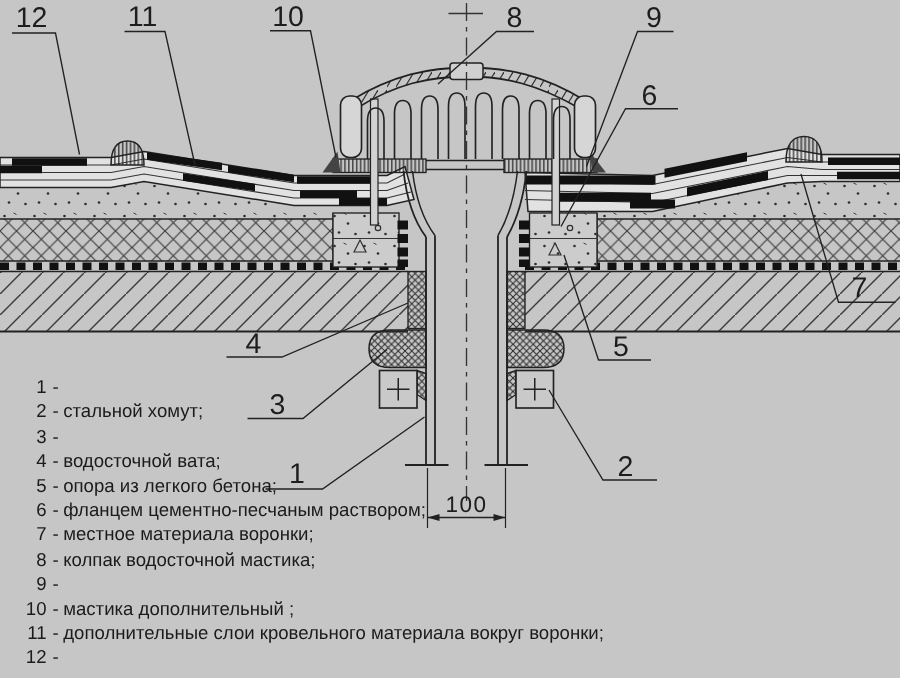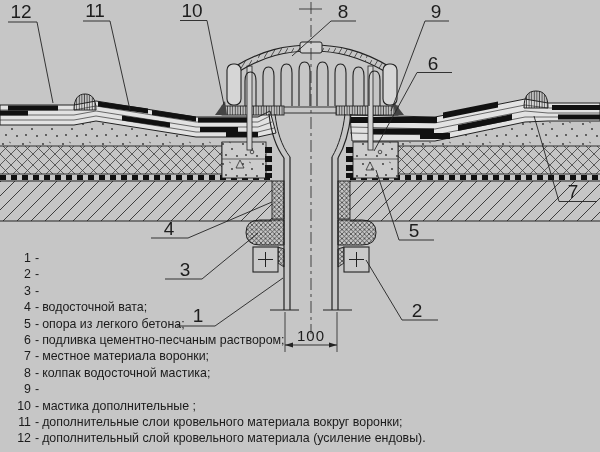--- a/index.html
+++ b/index.html
@@ -245,20 +245,21 @@
 
 <div id="legend">
   <div class="lrow">
     <span class="lnum">1</span>
     <span class="ldash">-</span>
   </div>
 
   <div class="lrow">
     <span class="lnum">2</span>
     <span class="ldash">-</span>
+    <span>стальной хомут;</span>
   </div>
 
   <div class="lrow">
     <span class="lnum">3</span>
     <span class="ldash">-</span>
   </div>
 
   <div class="lrow">
     <span class="lnum">4</span>
     <span class="ldash">-</span>
@@ -267,21 +268,21 @@
 
   <div class="lrow">
     <span class="lnum">5</span>
     <span class="ldash">-</span>
     <span>опора из легкого бетона;</span>
   </div>
 
   <div class="lrow">
     <span class="lnum">6</span>
     <span class="ldash">-</span>
-    <span>подливка цементно-песчаным раствором;</span>
+    <span>фланцем цементно-песчаным раствором;</span>
   </div>
 
   <div class="lrow">
     <span class="lnum">7</span>
     <span class="ldash">-</span>
     <span>местное материала воронки;</span>
   </div>
 
   <div class="lrow">
     <span class="lnum">8</span>
@@ -290,29 +291,28 @@
   </div>
 
   <div class="lrow">
     <span class="lnum">9</span>
     <span class="ldash">-</span>
   </div>
 
   <div class="lrow">
     <span class="lnum">10</span>
     <span class="ldash">-</span>
-    <span>мастика дополнительные ;</span>
+    <span>мастика дополнительный ;</span>
   </div>
 
   <div class="lrow">
     <span class="lnum">11</span>
     <span class="ldash">-</span>
     <span>дополнительные слои кровельного материала вокруг воронки;</span>
   </div>
 
   <div class="lrow">
     <span class="lnum">12</span>
     <span class="ldash">-</span>
-    <span>дополнительный слой кровельного  материала (усиление ендовы).</span>
   </div>
 </div>
 
 </div>
 
 </body></html>

